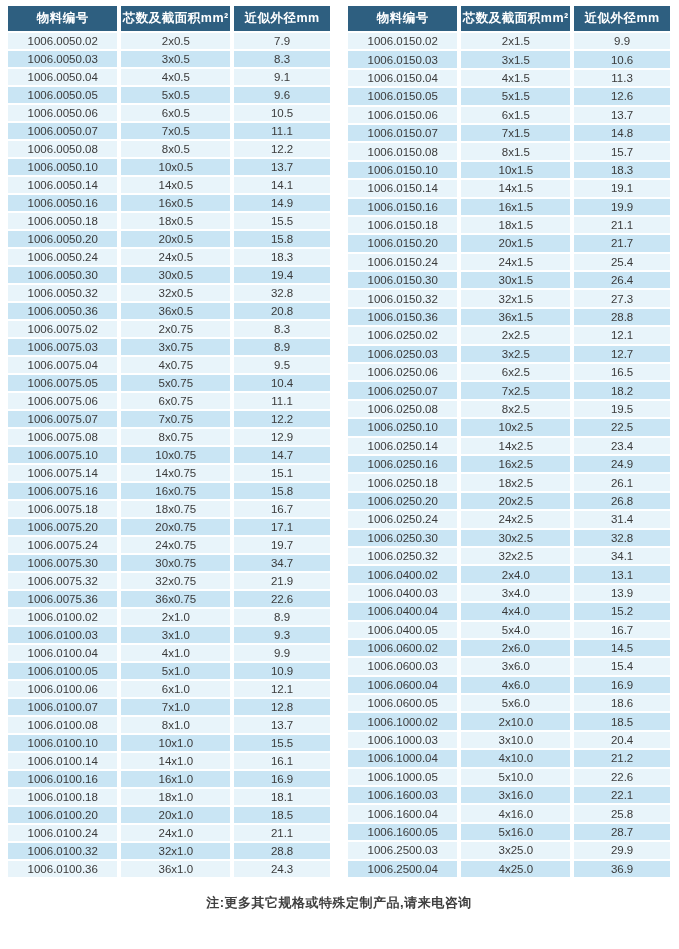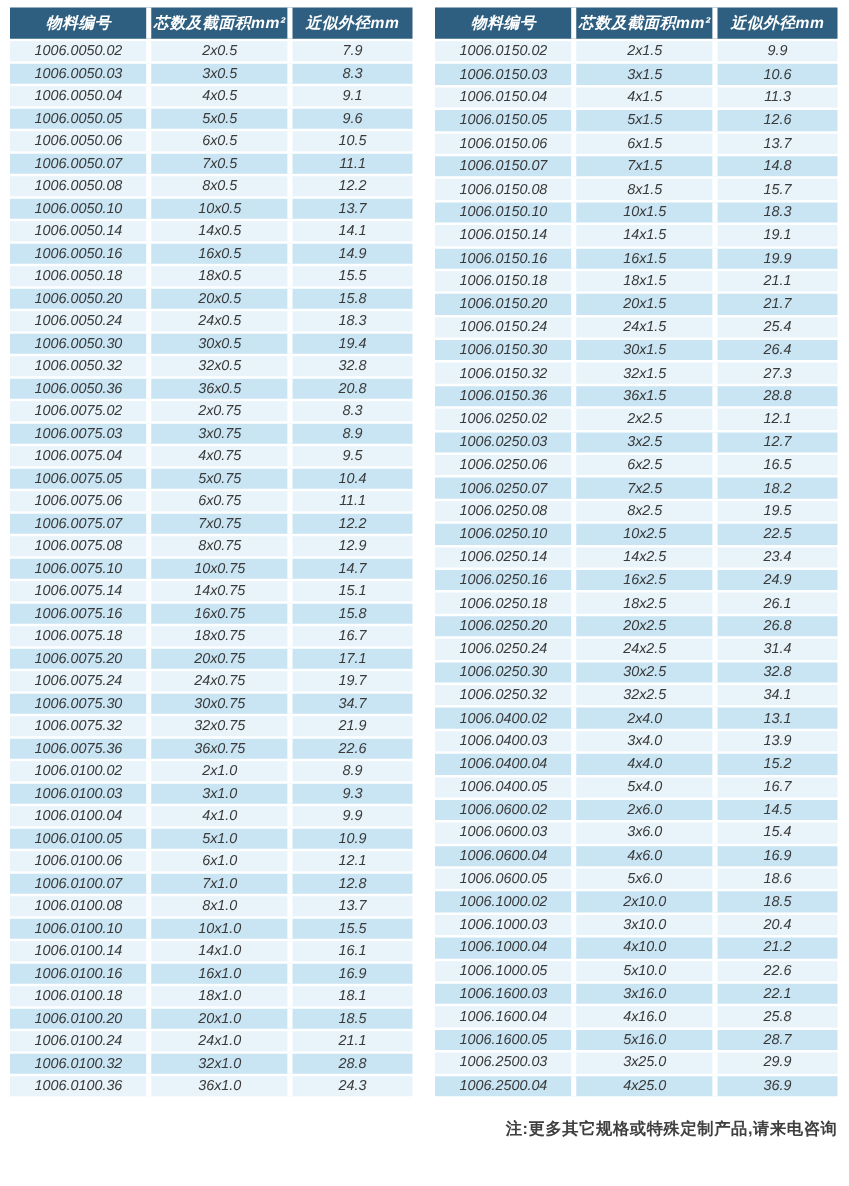--- a/index.html
+++ b/index.html
@@ -22,21 +22,20 @@
   .tables {
     display: flex;
     gap: 18px;
   }
   table.spec {
     flex: 1 1 0;
     width: 100%;
     border-collapse: separate;
     border-spacing: 0 2px;
     table-layout: fixed;
-    font-style: italic;
   }
   table.spec th {
     background: var(--header-bg, #2E5F80);
     color: var(--header-text, #FFFFFF);
     font-size: 12.5px;
     font-weight: bold;
     height: 25px;
     padding: 0;
     text-align: center;
     letter-spacing: 0.5px;
@@ -58,21 +57,21 @@
     border-left: 4px solid #ffffff;
   }
   table.spec tbody tr:nth-child(odd) td {
     background: var(--row-light, #E8F4FA);
   }
   table.spec tbody tr:nth-child(even) td {
     background: var(--row-dark, #C9E5F4);
   }
   .note {
     margin-top: 15px;
-    text-align: right;
+    text-align: center;
     font-size: 13px;
     font-weight: bold;
     color: var(--note-text, #404040);
     letter-spacing: 0.5px;
   }
 </style>
 </head>
 <body>
 
 <div class="page">

